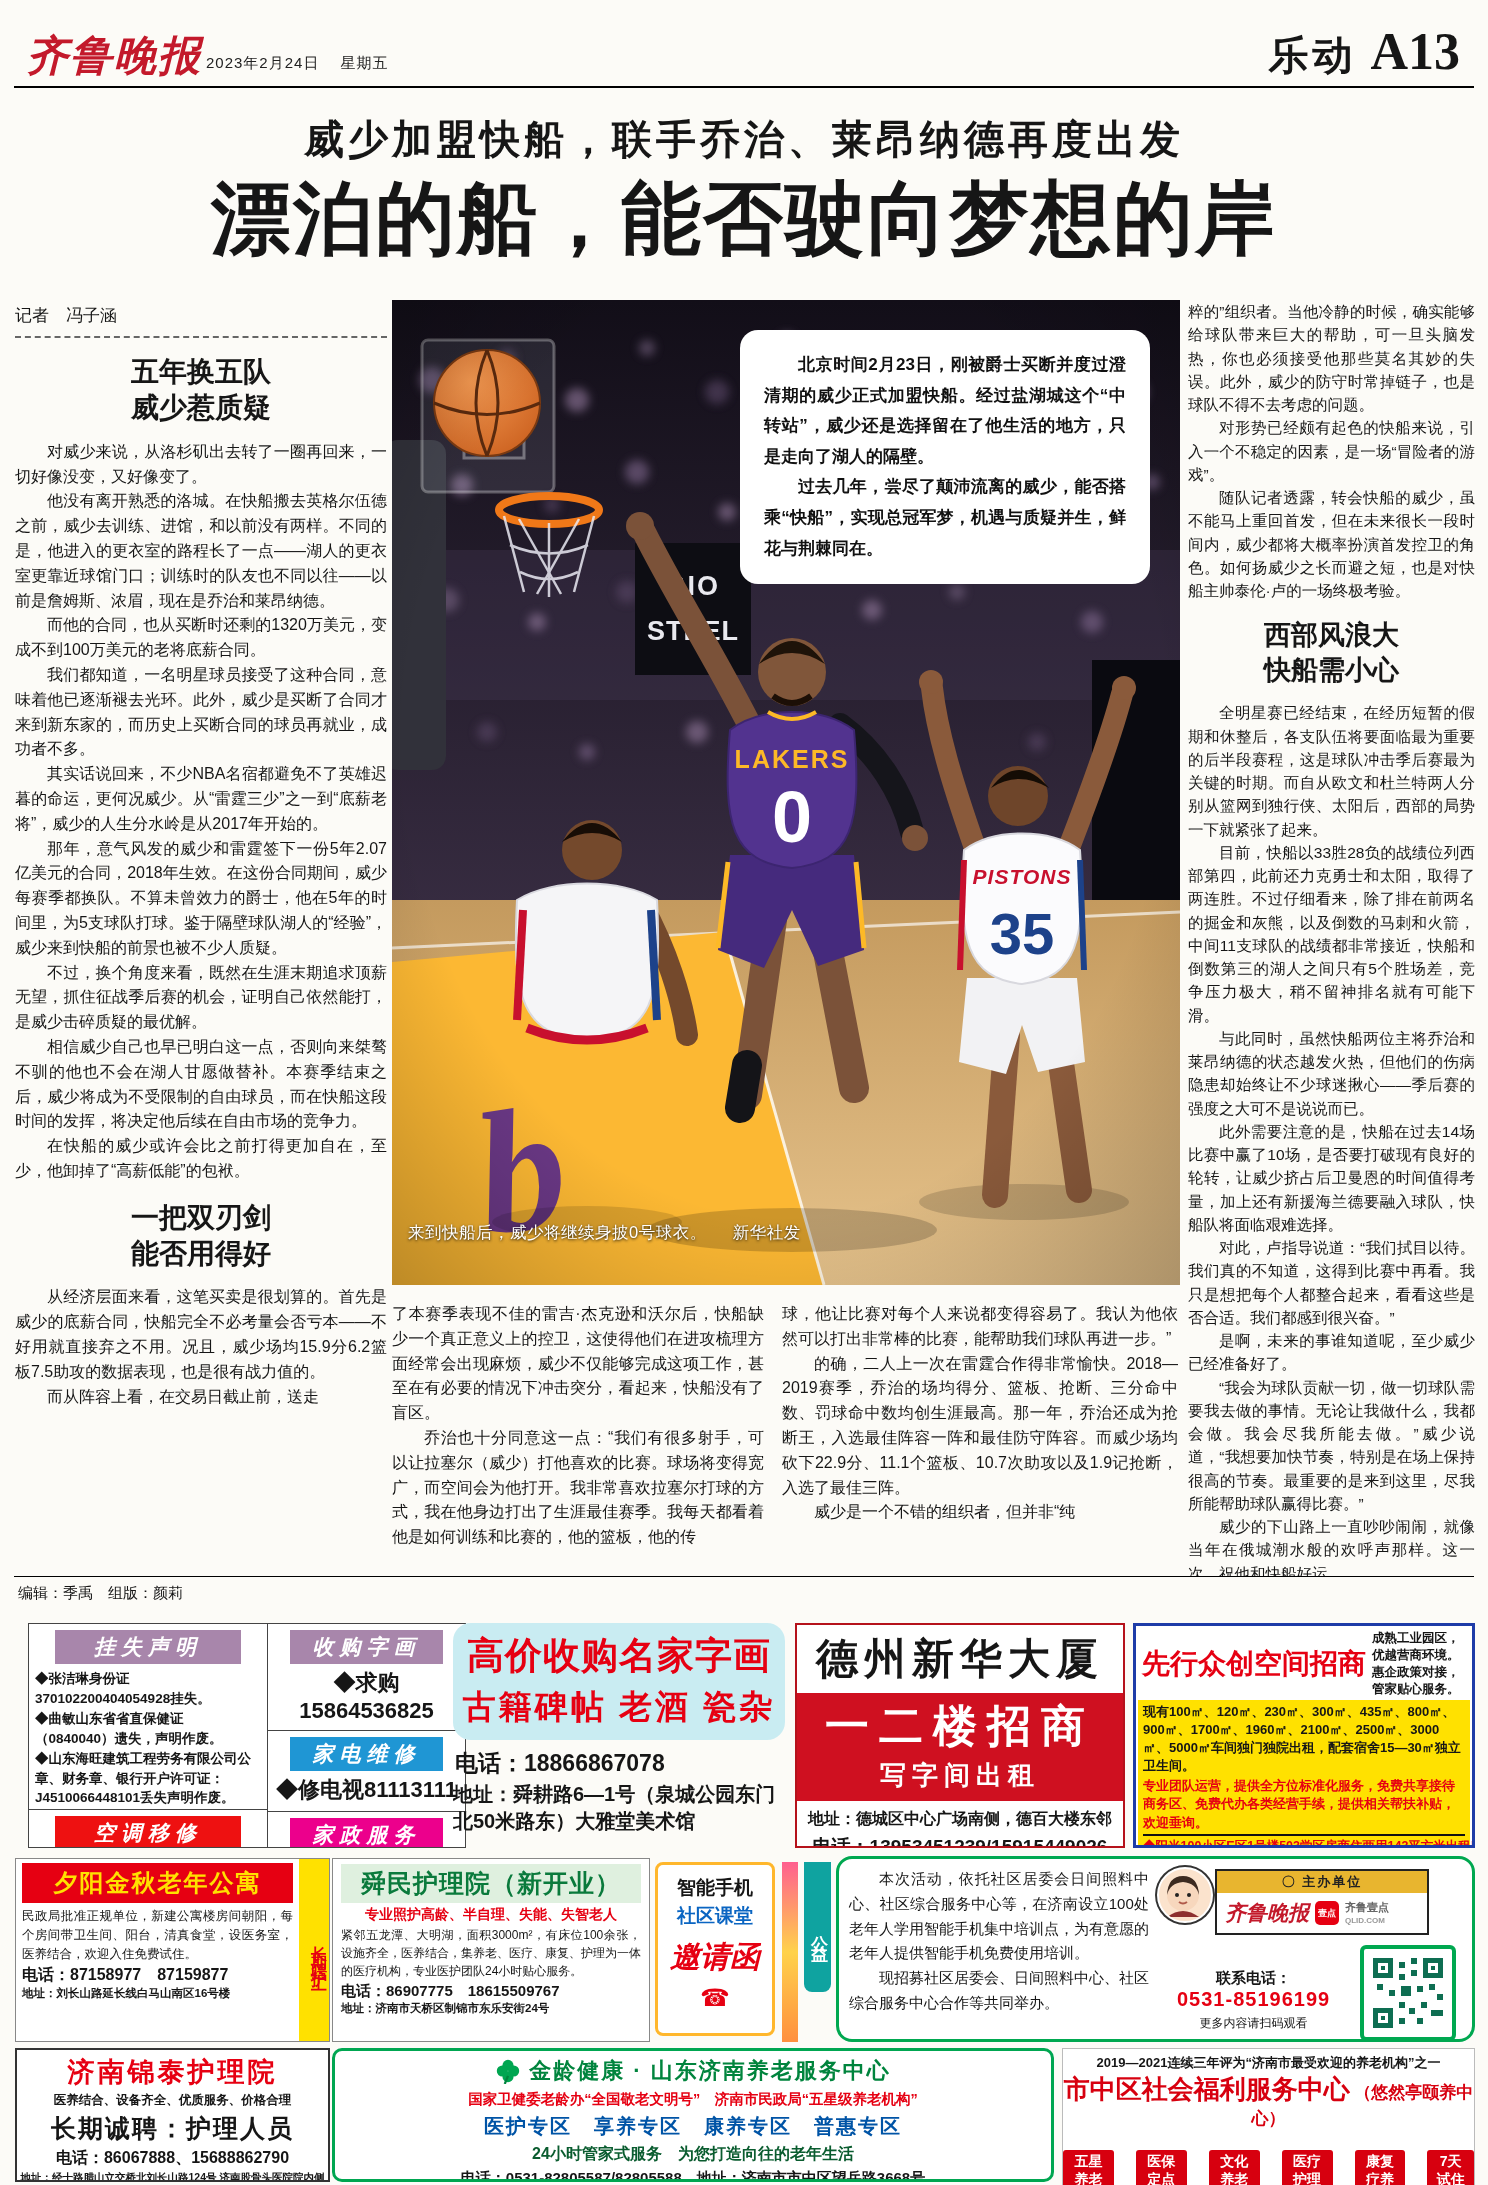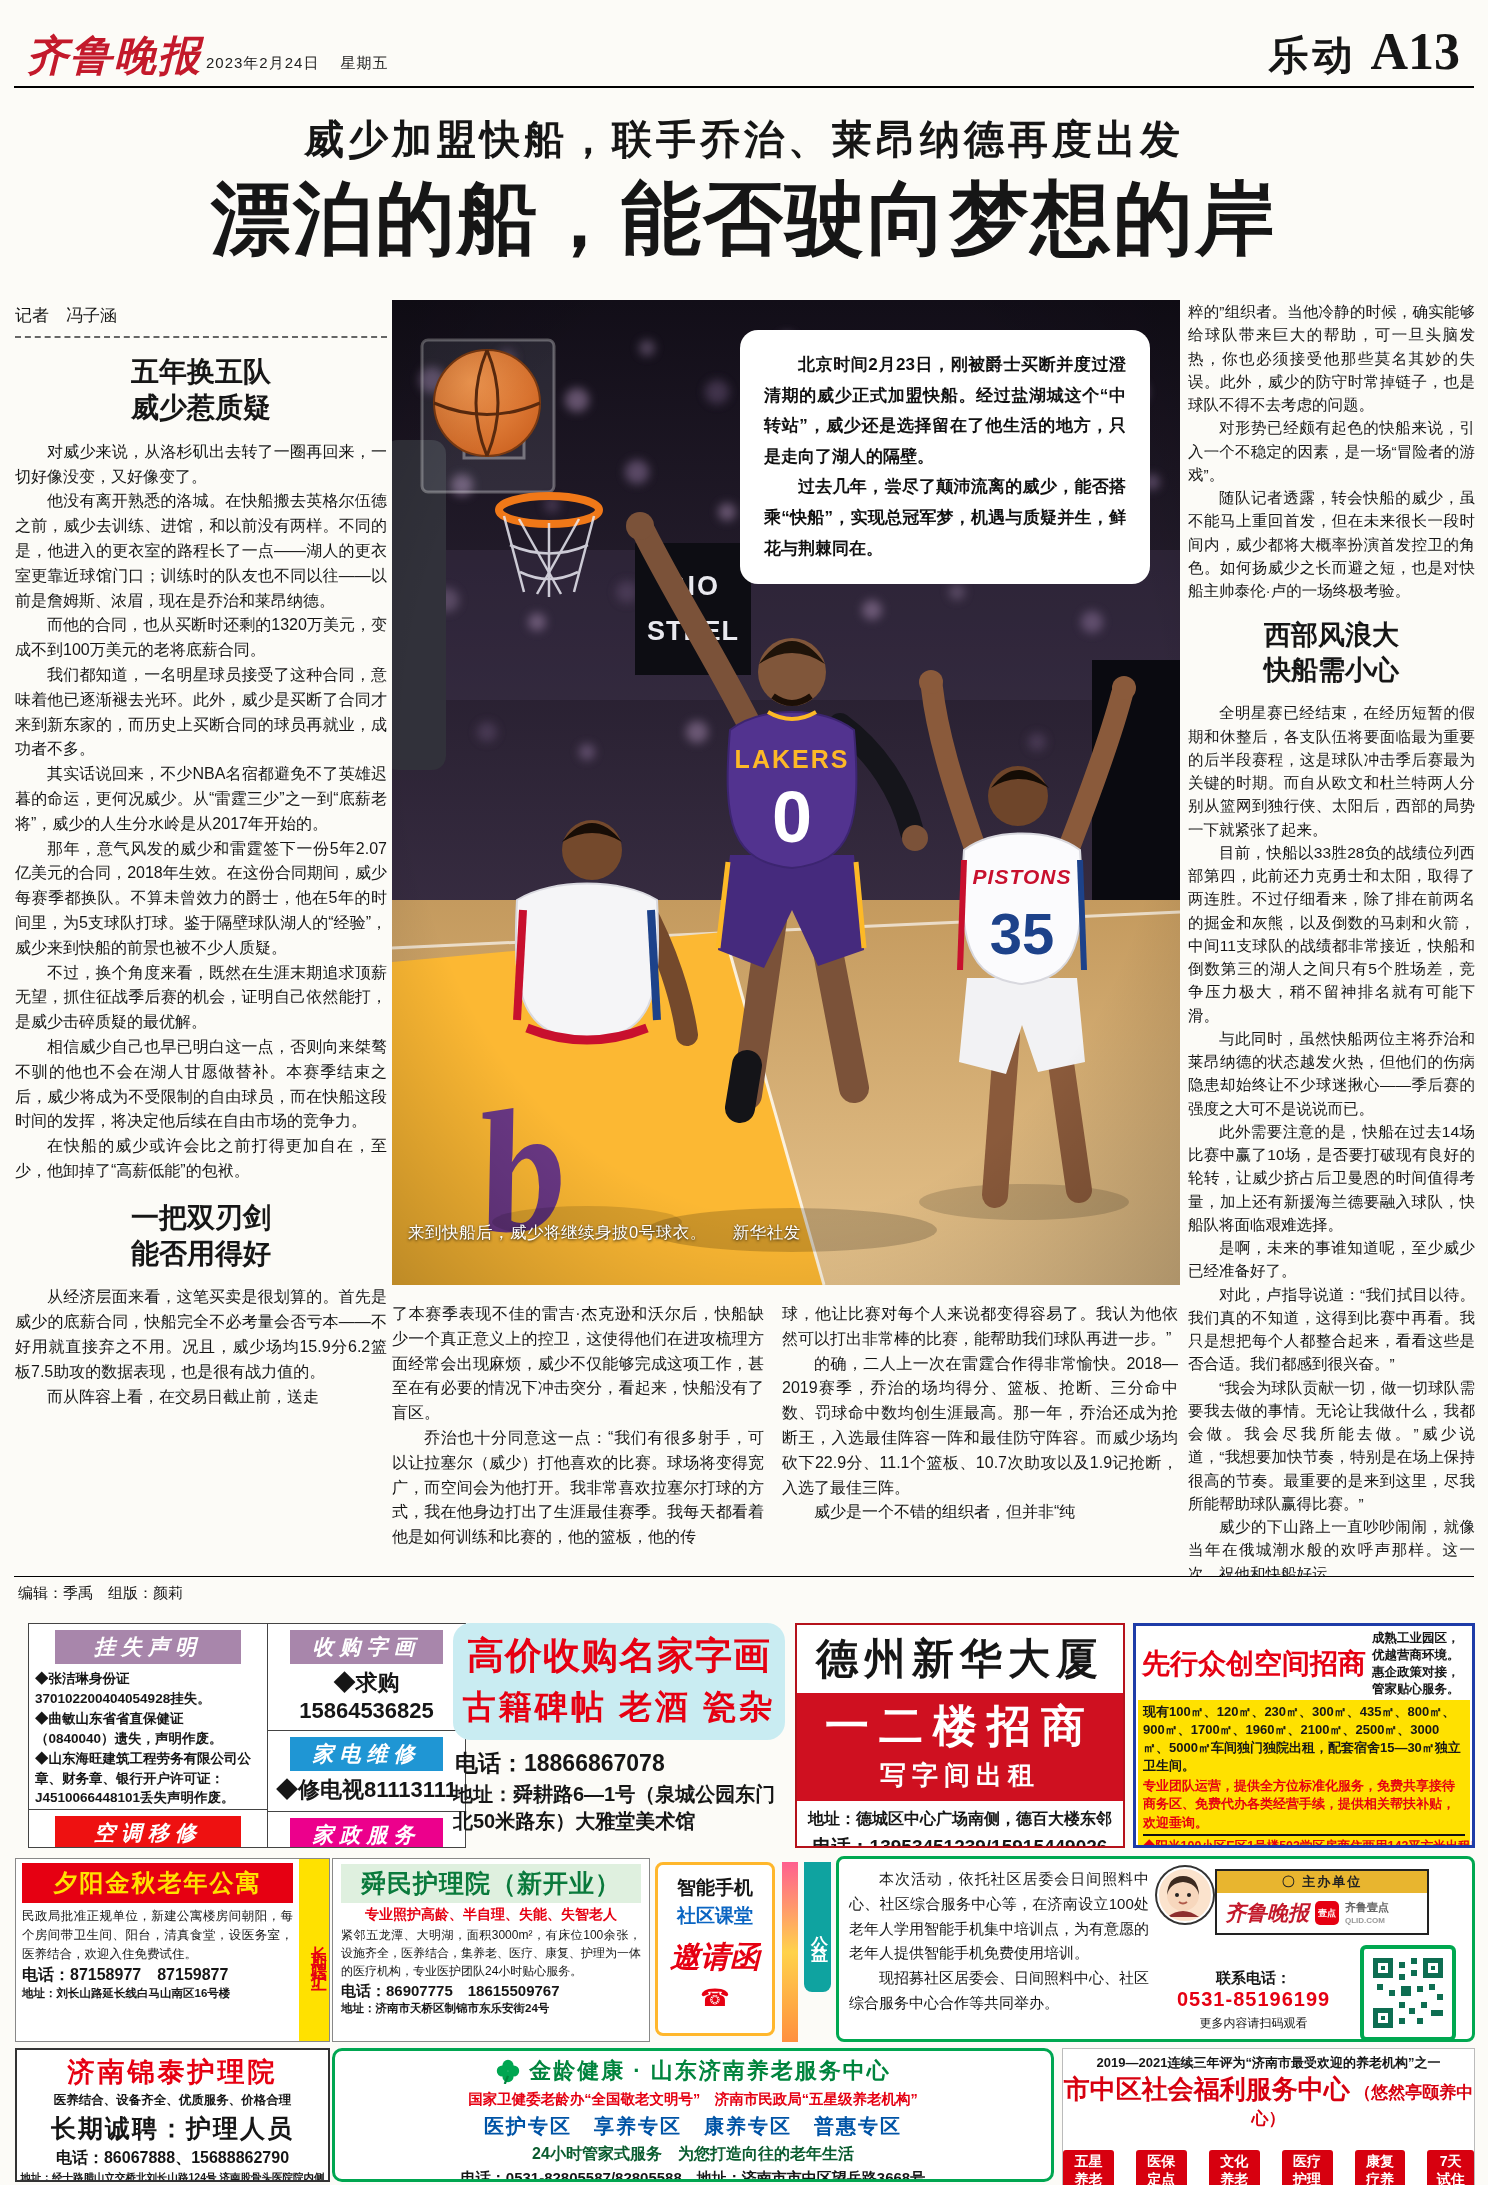--- a/index.html
+++ b/index.html
@@ -120,21 +120,21 @@
   #ad-invite .iv-l2{font-size:19px;font-weight:900;color:#0a65c2;margin-top:2px;}
   #ad-invite .iv-l3{font-family:"Liberation Serif",serif;font-style:italic;font-size:30px;
                     font-weight:900;color:#e60012;margin-top:8px;}
   #ad-invite .iv-phone{font-size:24px;color:#e60012;margin-top:6px;}
   .ribbon{left:782px;top:1862px;width:16px;height:180px;background:linear-gradient(#ff5f8f,#ffd24a,#ff8f3f);}
   .gongyi-tab{left:804px;top:1862px;width:27px;height:122px;background:#0fa3a0;color:#fff;
               writing-mode:vertical-rl;text-align:center;font-size:17px;font-weight:900;
               letter-spacing:10px;border-radius:0 0 8px 8px;padding-top:8px;}
 
   
-  #ad-welfare{left:836px;top:1856px;width:639px;height:186px;border:3px solid #00a850;border-radius:8px;
+  #ad-welfare{left:836px;top:1856px;width:639px;height:186px;border:3px solid #00a850;border-radius:16px;
               display:flex;padding:8px 10px;gap:8px;}
   #ad-welfare .wf-text{width:300px;font-size:15px;line-height:1.65;text-align:justify;}
   #ad-welfare .wf-text p{margin:0;text-indent:2em;}
   #ad-welfare .wf-right{flex:1;position:relative;}
   .avatar{position:absolute;left:0;top:0;width:52px;height:52px;border-radius:50%;
           background:#fbe3cd;border:2px solid #fff;box-shadow:0 0 0 2px #333;overflow:hidden;}
   .org-box{position:absolute;left:58px;top:2px;width:210px;border:2px solid #222;background:#fff;}
   .org-box .org-head{background:#e8b52f;color:#222;font-size:13px;font-weight:900;
                      text-align:center;padding:2px 0;letter-spacing:2px;}
   .org-box .org-body{display:flex;align-items:center;gap:6px;padding:6px 8px;}
@@ -395,22 +395,22 @@
         <p>对形势已经颇有起色的快船来说，引入一个不稳定的因素，是一场“冒险者的游戏”。</p>
         <p>随队记者透露，转会快船的威少，虽不能马上重回首发，但在未来很长一段时间内，威少都将大概率扮演首发控卫的角色。如何扬威少之长而避之短，也是对快船主帅泰伦·卢的一场终极考验。</p>
       </div>
     <h3 class="colhead">西部风浪大
 快船需小心</h3>
     <div>
         <p>全明星赛已经结束，在经历短暂的假期和休整后，各支队伍将要面临最为重要的后半段赛程，这是球队冲击季后赛最为关键的时期。而自从欧文和杜兰特两人分别从篮网到独行侠、太阳后，西部的局势一下就紧张了起来。</p>
         <p>目前，快船以33胜28负的战绩位列西部第四，此前还力克勇士和太阳，取得了两连胜。不过仔细看来，除了排在前两名的掘金和灰熊，以及倒数的马刺和火箭，中间11支球队的战绩都非常接近，快船和倒数第三的湖人之间只有5个胜场差，竞争压力极大，稍不留神排名就有可能下滑。</p>
         <p>与此同时，虽然快船两位主将乔治和莱昂纳德的状态越发火热，但他们的伤病隐患却始终让不少球迷揪心——季后赛的强度之大可不是说说而已。</p>
         <p>此外需要注意的是，快船在过去14场比赛中赢了10场，是否要打破现有良好的轮转，让威少挤占后卫曼恩的时间值得考量，加上还有新援海兰德要融入球队，快船队将面临艰难选择。</p>
+        <p>对此，卢指导说道：“我们拭目以待。我们真的不知道，这得到比赛中再看。我只是想把每个人都整合起来，看看这些是否合适。我们都感到很兴奋。”</p>
         <p>是啊，未来的事谁知道呢，至少威少已经准备好了。</p>
-        <p>对此，卢指导说道：“我们拭目以待。我们真的不知道，这得到比赛中再看。我只是想把每个人都整合起来，看看这些是否合适。我们都感到很兴奋。”</p>
         <p>“我会为球队贡献一切，做一切球队需要我去做的事情。无论让我做什么，我都会做。我会尽我所能去做。”威少说道，“我想要加快节奏，特别是在场上保持很高的节奏。最重要的是来到这里，尽我所能帮助球队赢得比赛。”</p>
         <p>威少的下山路上一直吵吵闹闹，就像当年在俄城潮水般的欢呼声那样。这一次，祝他和快船好运。</p>
       </div>
   </div>
 
   <div class="abs rule2"></div>
   <div class="abs editors">编辑：季禹　组版：颜莉</div>
 
   <div class="abs ad" id="ad-classified">
     <div class="cl-left">

